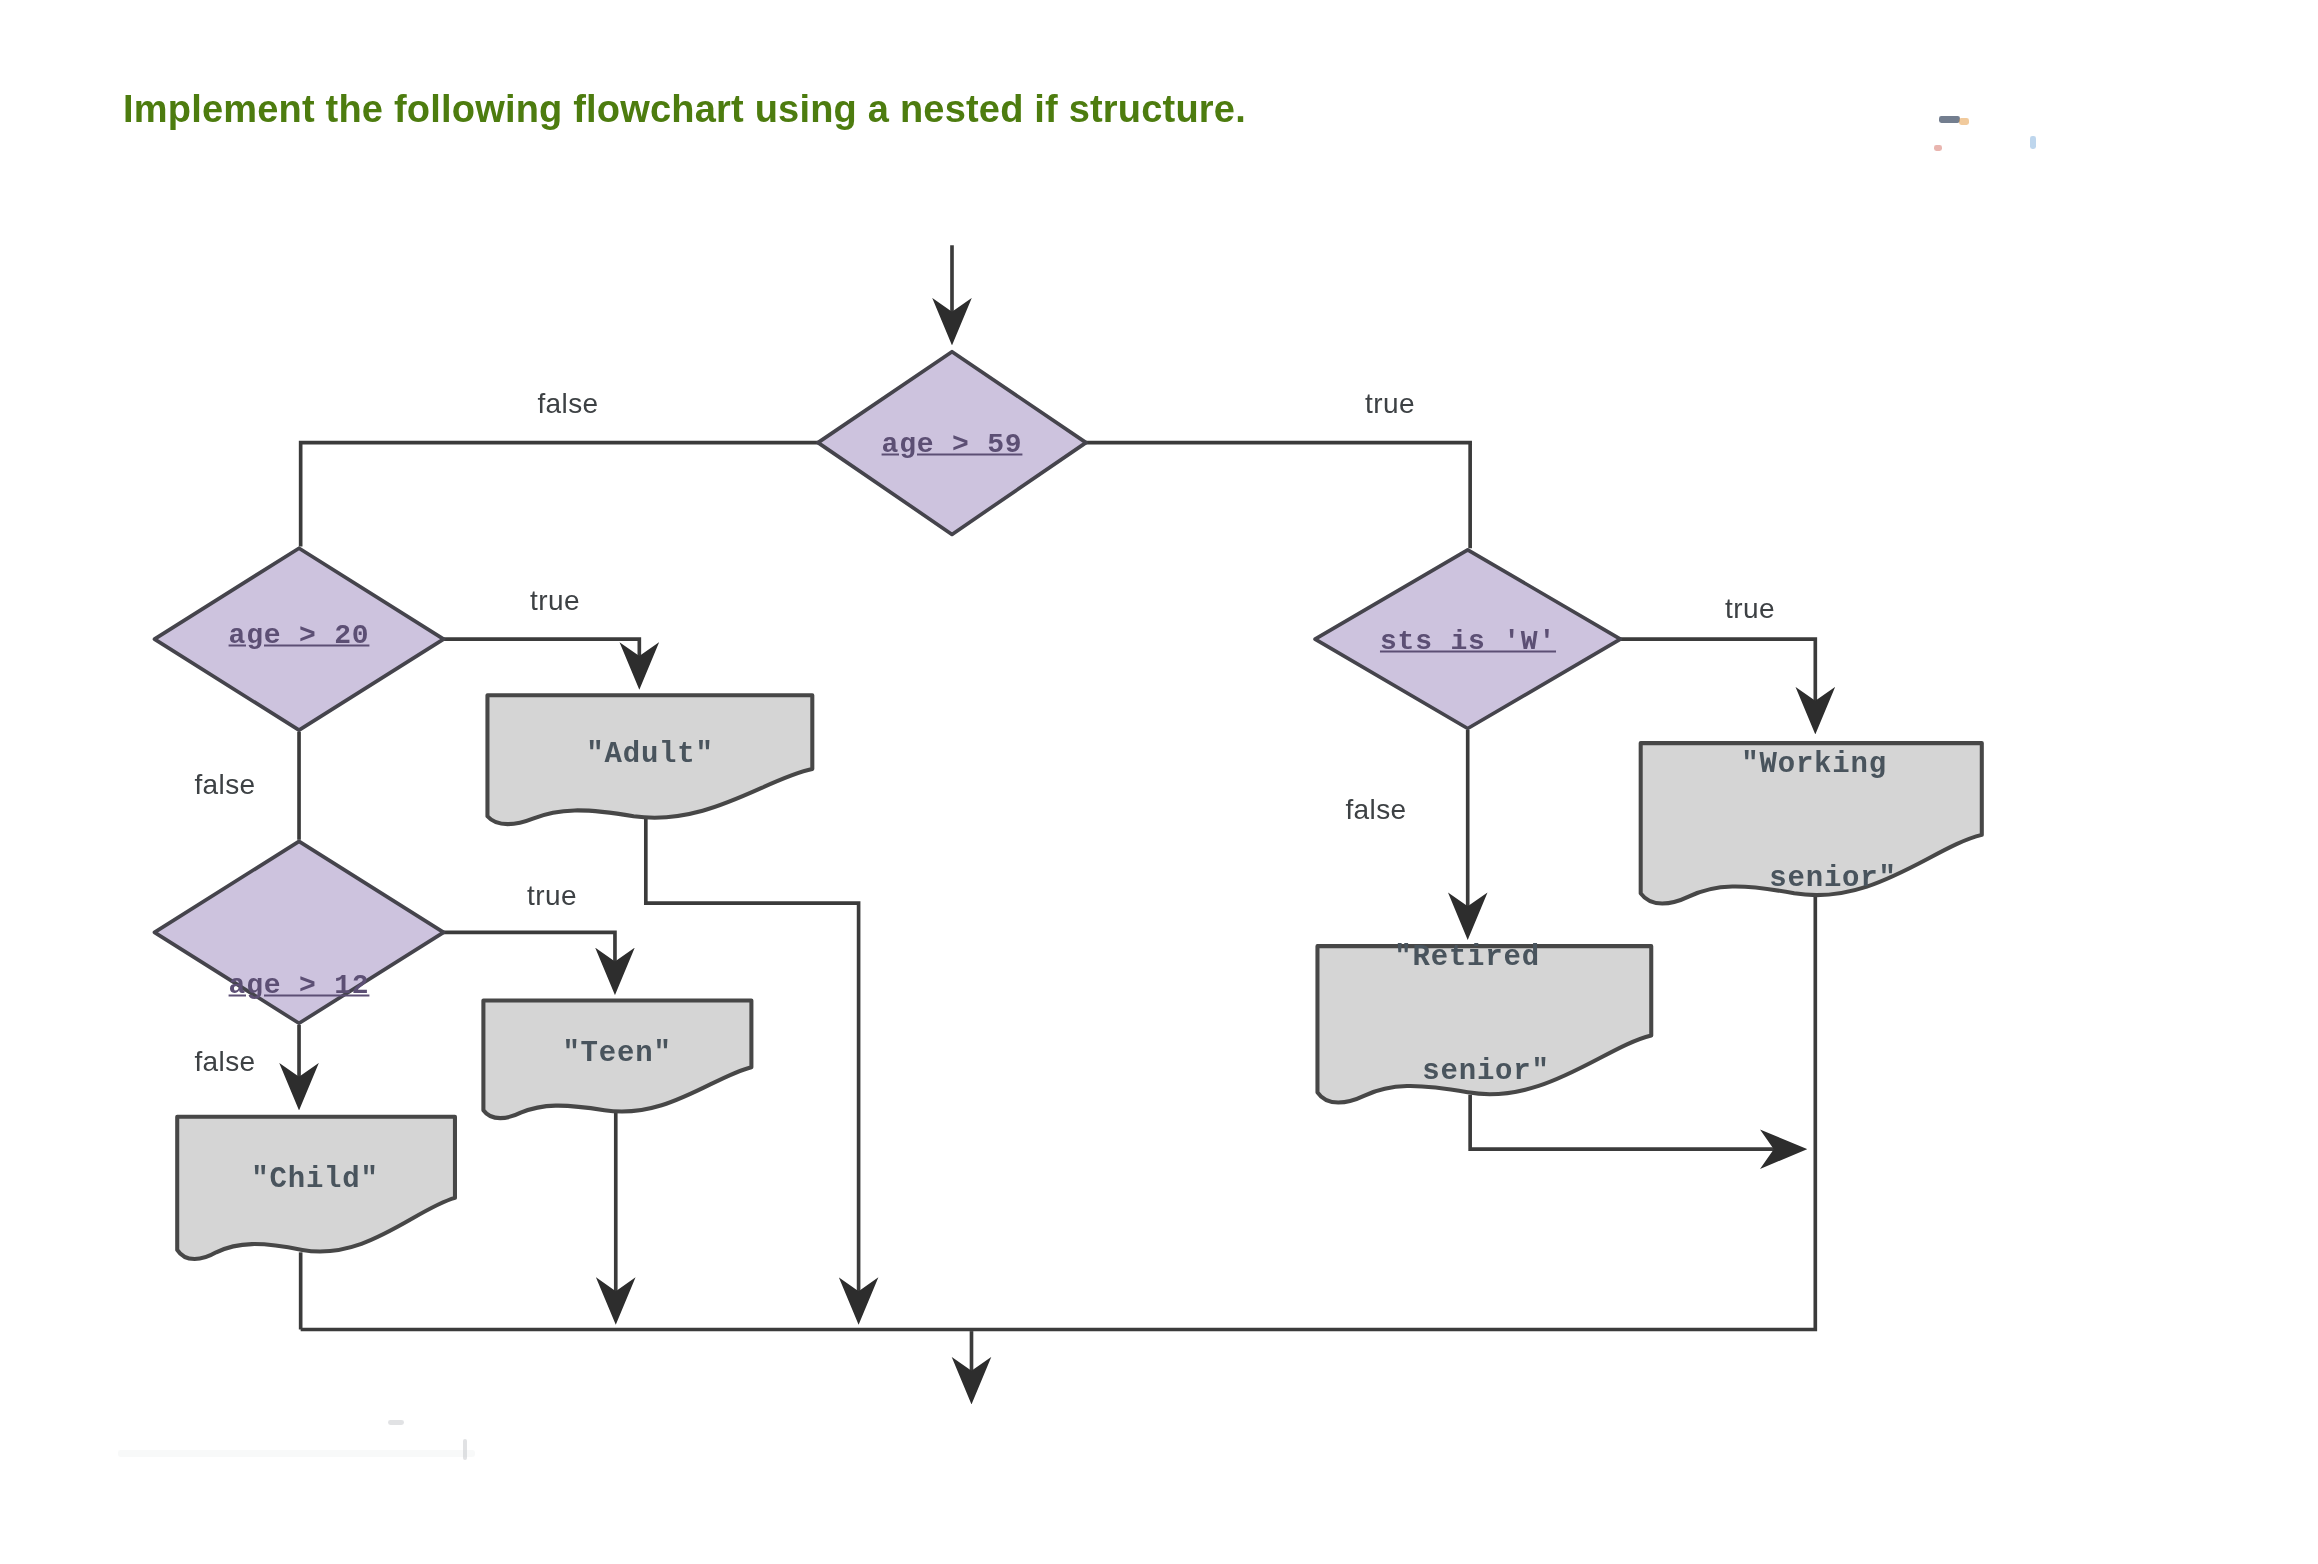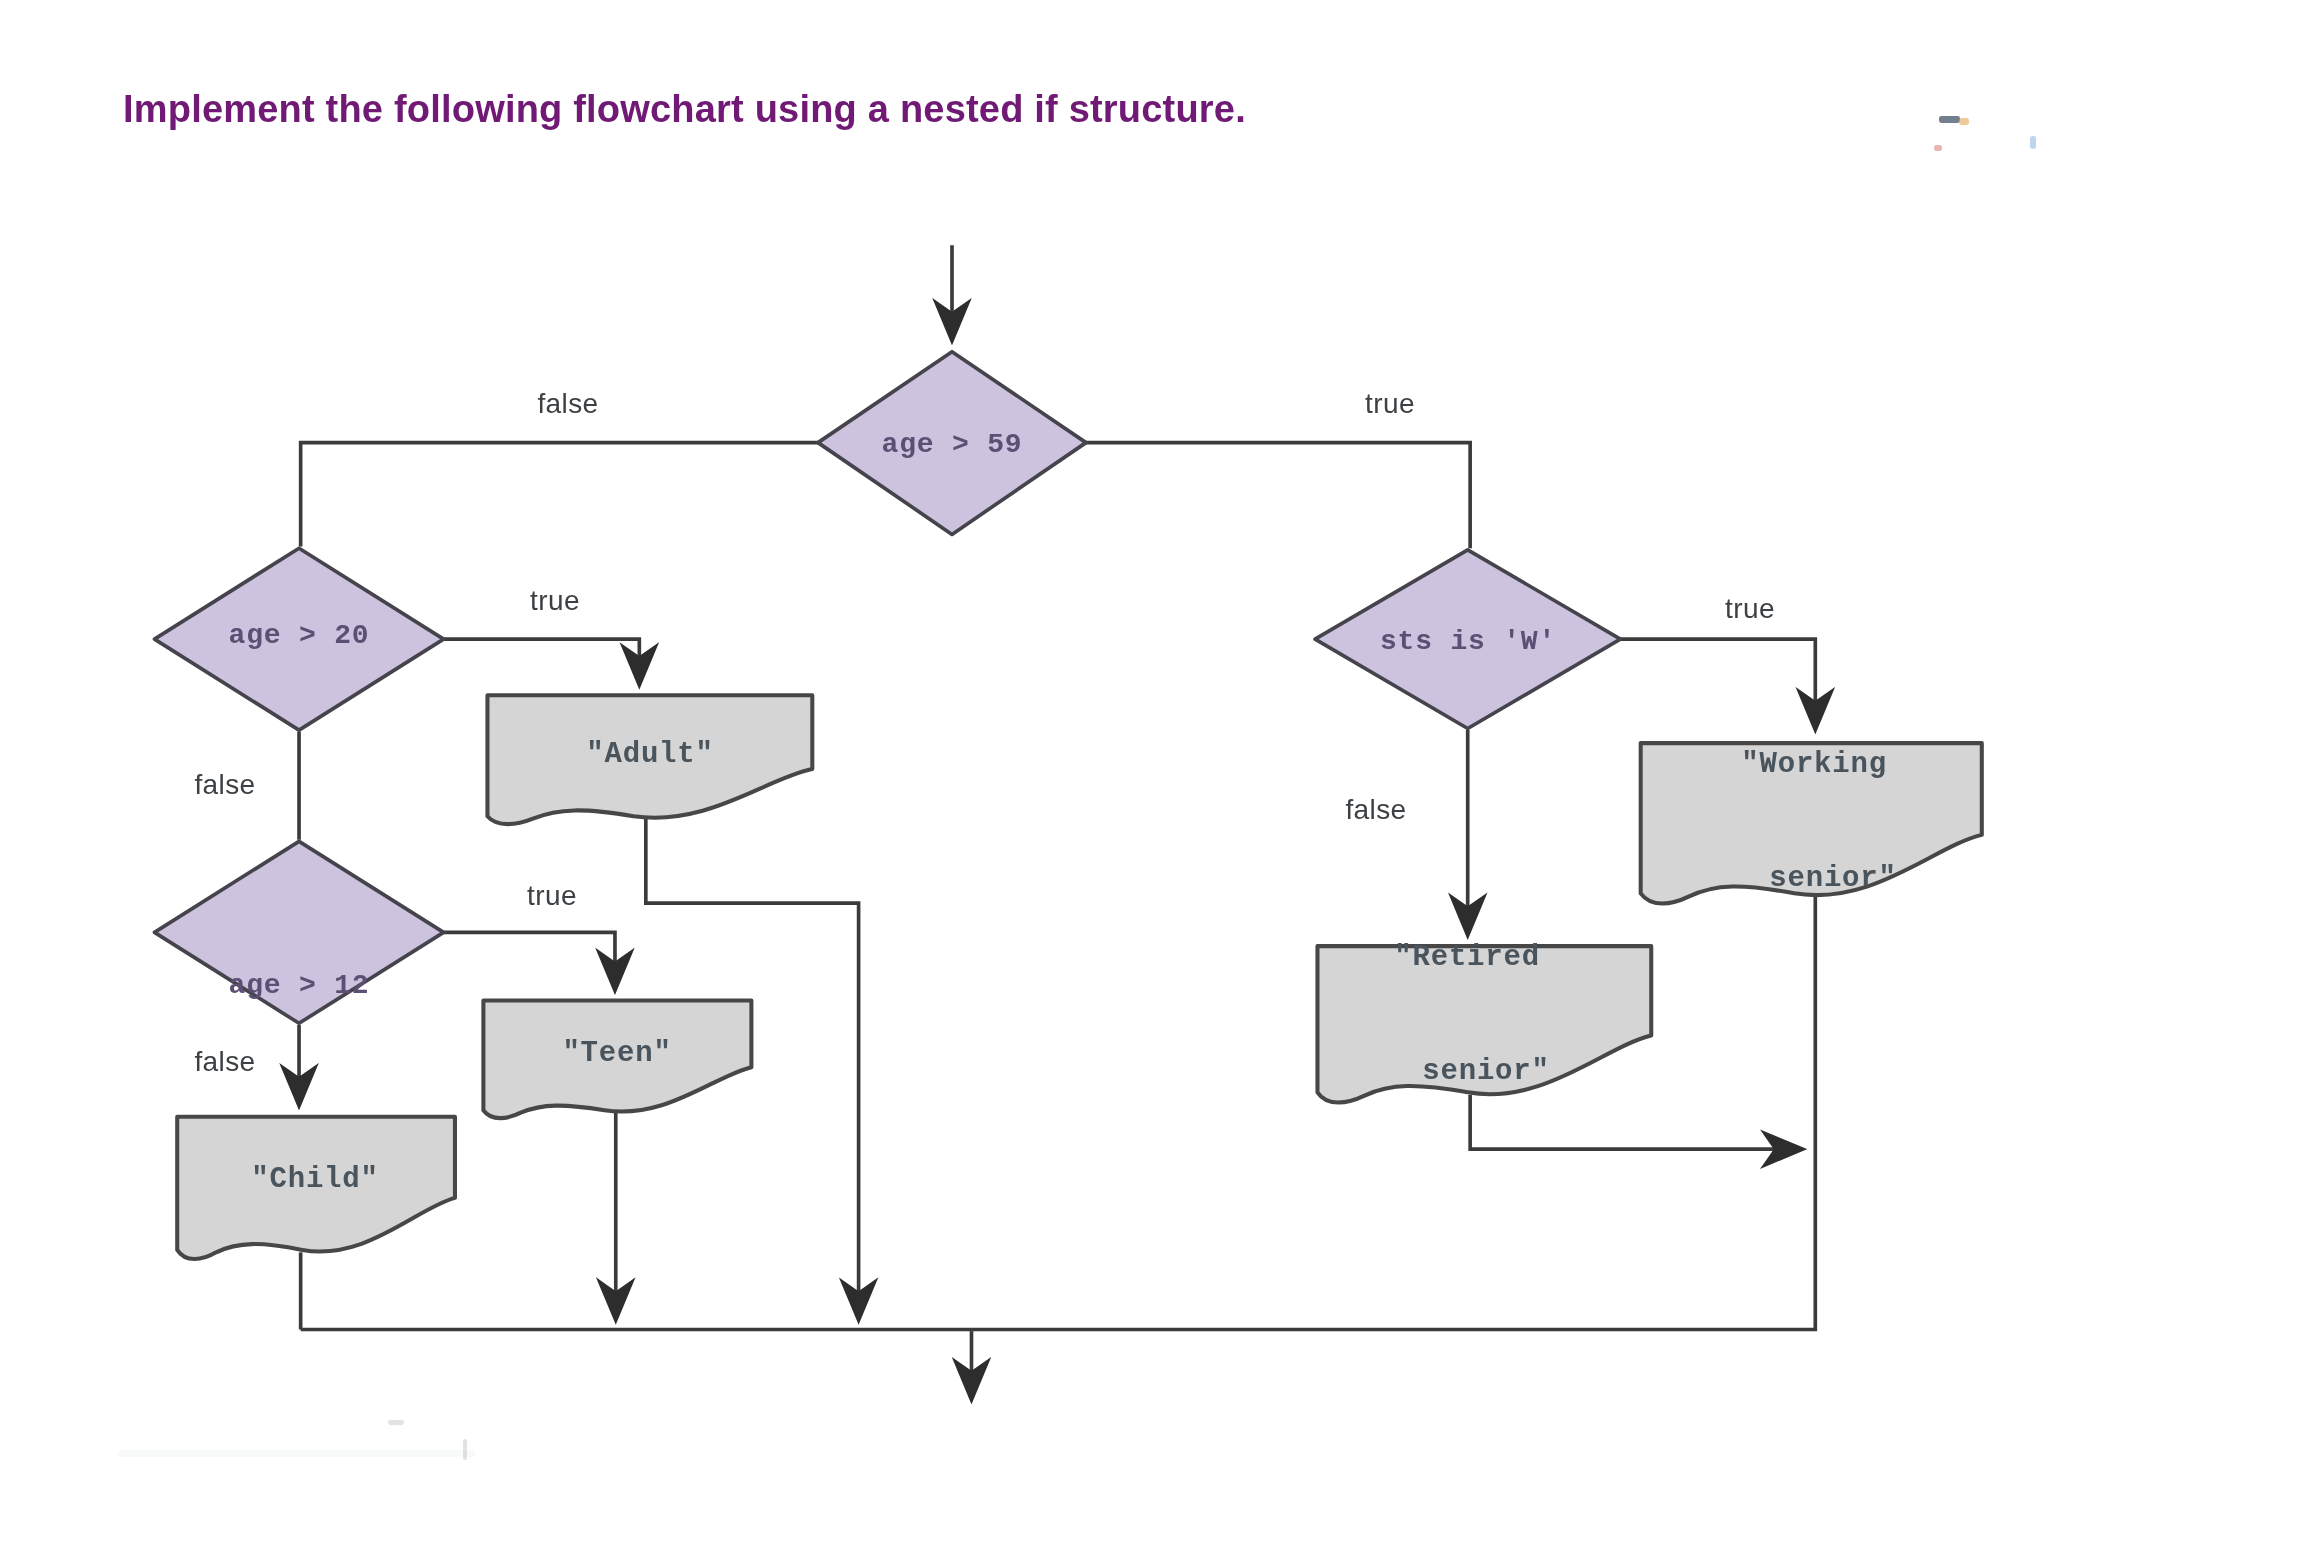--- a/index.html
+++ b/index.html
@@ -2,30 +2,30 @@
 <html style="font-size:13px"><head>
 <meta charset="utf-8">
 <style>
   html,body{margin:0;padding:0;background:#ffffff;}
   .canvas{
     position:relative;width:2319px;height:1565px;background:#ffffff;overflow:hidden;
     font-family:"Liberation Sans",sans-serif;
   }
   .title{
     position:absolute;left:123px;top:88px;width:1543px;
-    font-size:38px;font-weight:700;color:#701a75;letter-spacing:0.2px;
+    font-size:38px;font-weight:700;color:#4d7c0f;letter-spacing:0.2px;
   }
   svg.flow{position:absolute;left:0;top:0;width:2319px;height:1565px;}
   svg.flow .connector{fill:none;stroke:#3b3b3b;stroke-width:4.5;}
   svg.flow .decision{stroke:#45444c;stroke-width:4.5;stroke-linejoin:round;}
   svg.flow .doc{stroke:#474747;stroke-width:5;stroke-linejoin:round;}
   .node-label{
     position:absolute;transform:translate(-50%,-50%);
     font-family:"Liberation Mono",monospace;font-weight:700;
-    font-size:28px;color:#5c4f74;white-space:pre;letter-spacing:0.8px;
+    font-size:28px;color:#5c4f74;white-space:pre;letter-spacing:0.8px;text-decoration:underline;
   }
   .doc-label{
     position:absolute;transform:translate(-50%,-50%);
     font-family:"Liberation Mono",monospace;font-weight:700;
     font-size:29px;color:#49545d;white-space:pre;letter-spacing:0.8px;
   }
   .doc-label.two-line{text-align:left;line-height:38px;}
   .doc-label .l2{margin-left:28px;}
   .branch-label{
     position:absolute;transform:translate(-50%,-50%);

